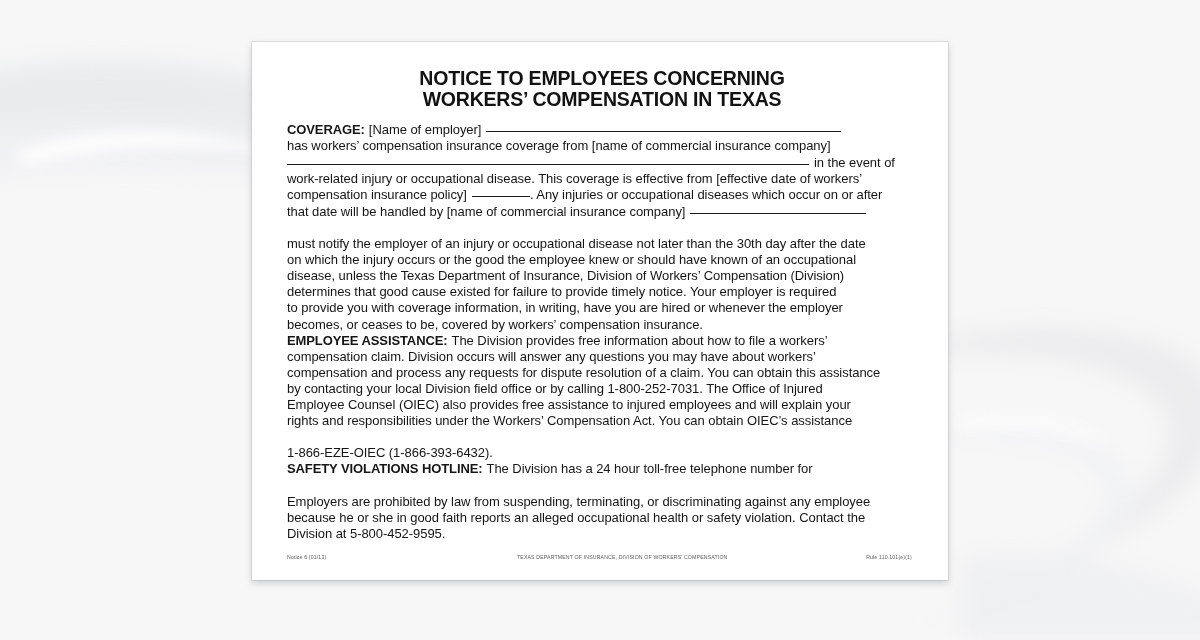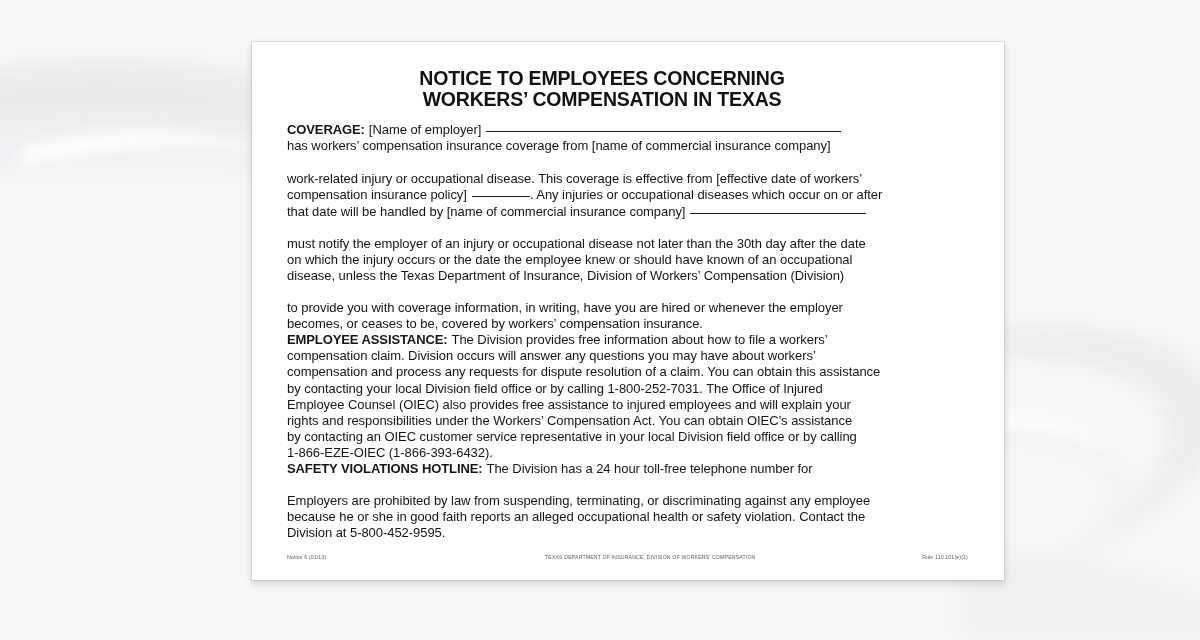--- a/index.html
+++ b/index.html
@@ -21,21 +21,21 @@
     left: 0; top: 0;
     width: 1200px; height: 640px;
     display: block;
   }
 
   
   #sheet {
     position: absolute;
     left: 252px;
     top: 42px;
-    width: 752px;
+    width: 696px;
     height: 538px;
     background: #ffffff;
     box-shadow: 0 3px 7px rgba(120,124,130,0.35),
                 0 0 0 1px rgba(205,208,212,0.55);
   }
 
   #sheet-inner {
     position: absolute;
     left: 35px;
     top: 26px;
@@ -147,41 +147,41 @@
     <h1 class="doc-title">
       <span class="tline">NOTICE TO EMPLOYEES CONCERNING</span>
       <span class="tline">WORKERS’ COMPENSATION IN TEXAS</span>
     </h1>
 
     <div class="body-block">
 
       <p class="para">
         <span class="line-row"><span class="lead">COVERAGE:</span><span style="margin-left:4px">[Name of employer]</span><span class="blank" style="width:355px;margin-left:5px"></span></span><br>
         <span>has workers’ compensation insurance coverage from [name of commercial insurance company]</span><br>
-        <br>
+        <span class="line-row"><span class="blank-inline-rest" style="width:522px"></span><span style="margin-left:5px">in the event of</span></span><br>
         <span>work-related injury or occupational disease. This coverage is effective from [effective date of workers’</span><br>
         <span class="line-row"><span>compensation insurance policy]</span><span class="blank" style="width:58px;margin-left:5px"></span><span>. Any injuries or occupational diseases which occur on or after</span></span><br>
         <span class="line-row"><span>that date will be handled by [name of commercial insurance company]</span><span class="blank" style="width:176px;margin-left:5px"></span></span><br>
         <br>
         <span>must notify the employer of an injury or occupational disease not later than the 30th day after the date</span><br>
-        <span>on which the injury occurs or the date the employee knew or should have known of an occupational</span><br>
+        <span>on which the injury occurs or the good the employee knew or should have known of an occupational</span><br>
         <span>disease, unless the Texas Department of Insurance, Division of Workers’ Compensation (Division)</span><br>
-        <br>
+        <span>determines that good cause existed for failure to provide timely notice. Your employer is required</span><br>
         <span>to provide you with coverage information, in writing, have you are hired or whenever the employer</span><br>
         <span>becomes, or ceases to be, covered by workers’ compensation insurance.</span>
       </p>
 
       <p class="para">
         <span class="lead">EMPLOYEE ASSISTANCE:</span><span style="margin-left:4px">The Division provides free information about how to file a workers’</span><br>
         <span>compensation claim. Division occurs will answer any questions you may have about workers’</span><br>
         <span>compensation and process any requests for dispute resolution of a claim. You can obtain this assistance</span><br>
         <span>by contacting your local Division field office or by calling 1-800-252-7031. The Office of Injured</span><br>
         <span>Employee Counsel (OIEC) also provides free assistance to injured employees and will explain your</span><br>
         <span>rights and responsibilities under the Workers’ Compensation Act. You can obtain OIEC’s assistance</span><br>
-        <span>by contacting an OIEC customer service representative in your local Division field office or by calling</span><br>
+        <br>
         <span>1-866-EZE-OIEC (1-866-393-6432).</span>
       </p>
 
       <p class="para">
         <span class="lead">SAFETY VIOLATIONS HOTLINE:</span><span style="margin-left:4px">The Division has a 24 hour toll-free telephone number for</span><br>
         <br>
         <span>Employers are prohibited by law from suspending, terminating, or discriminating against any employee</span><br>
         <span>because he or she in good faith reports an alleged occupational health or safety violation. Contact the</span><br>
         <span>Division at 5-800-452-9595.</span>
       </p>

